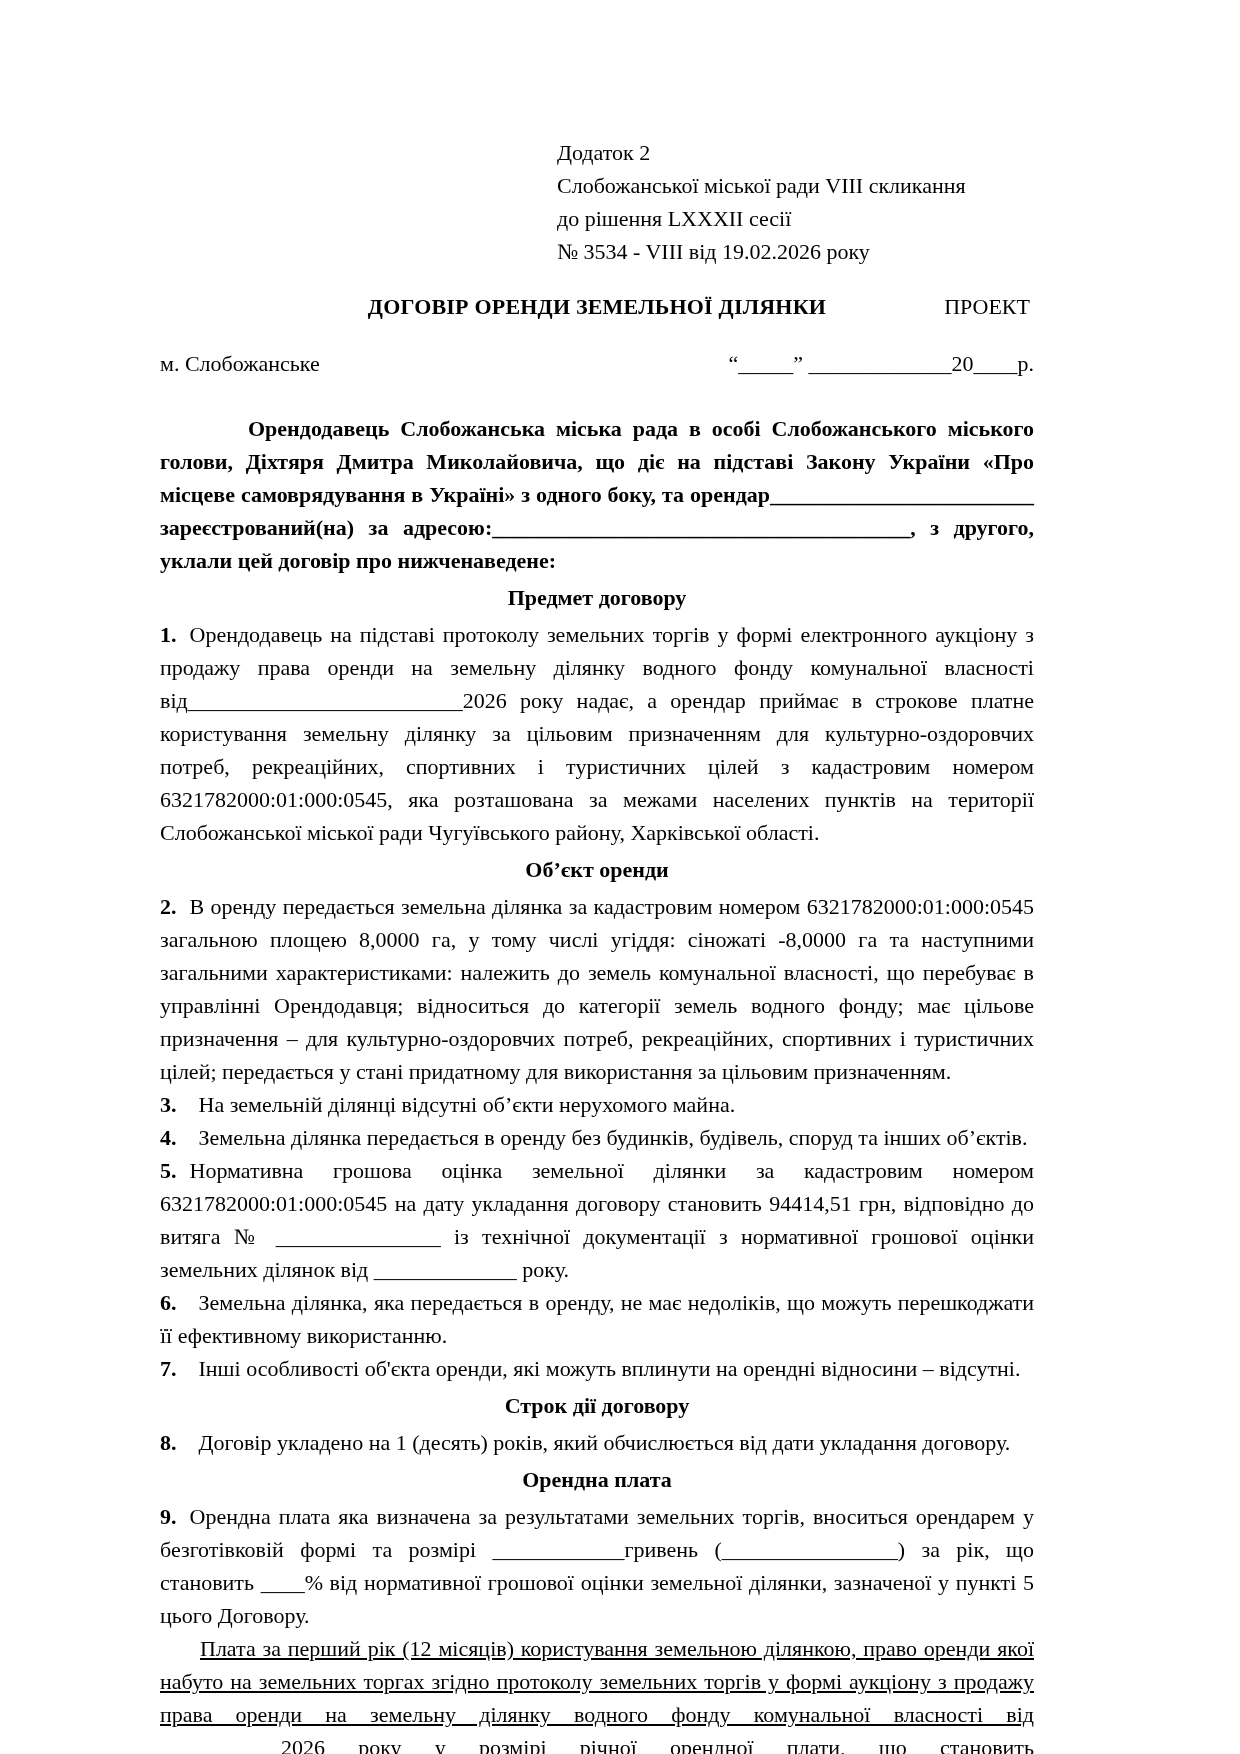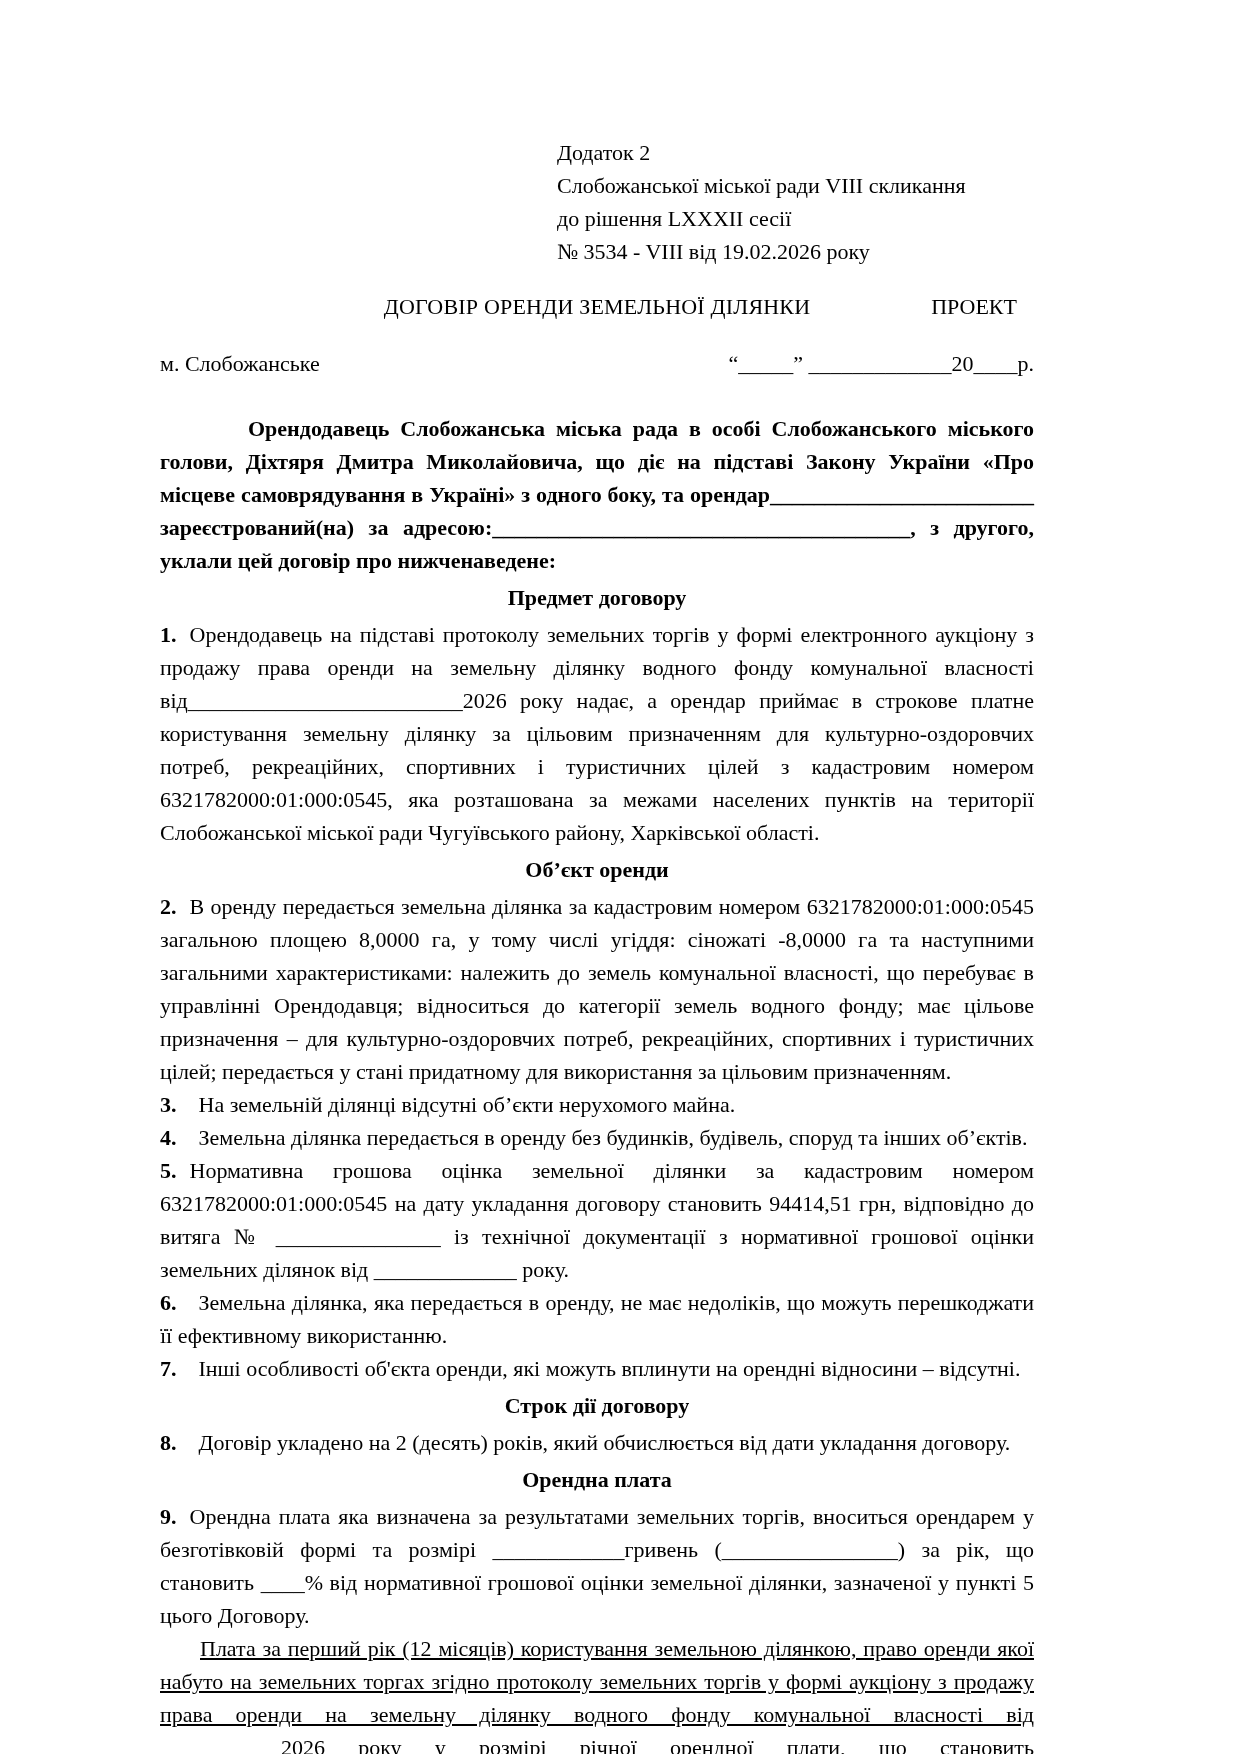--- a/index.html
+++ b/index.html
@@ -21,24 +21,24 @@
   }
   .hdr {
     margin-left: 397px;
   }
   .hdr div { white-space: nowrap; }
   .title-row {
     position: relative;
     margin-top: 22px;
     text-align: center;
   }
-  .doc-title { font-weight: normal; letter-spacing: 0.2px; margin-top: 12px; }
+  .doc-title { font-weight: bold; letter-spacing: 0.2px; margin-top: 12px; }
   .proekt {
     position: absolute;
-    right: 17px;
+    right: 4px;
     top: 0;
   }
   .place-row {
     margin-top: 24px;
     display: flex;
     justify-content: space-between;
     align-items: baseline;
   }
   p.para {
     margin: 0;
@@ -104,21 +104,21 @@
   <p class="para"><span class="num num-tab">4.</span><span>Земельна ділянка передається в оренду без будинків, будівель, споруд та інших об’єктів.</span></p>
 
   <p class="para"><span class="num">5.</span><span>Нормативна грошова оцінка земельної ділянки за кадастровим номером 6321782000:01:000:0545  на дату укладання договору становить 94414,51 грн, відповідно до витяга № _______________ із технічної документації з нормативної грошової оцінки земельних ділянок  від _____________ року.</span></p>
 
   <p class="para"><span class="num num-tab">6.</span><span>Земельна ділянка, яка передається в оренду, не має недоліків, що можуть перешкоджати її ефективному використанню.</span></p>
 
   <p class="para"><span class="num num-tab">7.</span><span>Інші особливості об'єкта оренди, які можуть вплинути на орендні відносини – відсутні.</span></p>
 
   <h3 class="sec">Строк дії договору</h3>
 
-  <p class="para"><span class="num num-tab">8.</span><span>Договір укладено на 2 (десять) років, який обчислюється від дати укладання договору.</span></p>
+  <p class="para"><span class="num num-tab">8.</span><span>Договір укладено на 1 (десять) років, який обчислюється від дати укладання договору.</span></p>
 
   <h3 class="sec">Орендна плата</h3>
 
   <p class="para"><span class="num">9.</span><span>Орендна плата яка визначена за результатами земельних торгів, вноситься орендарем у безготівковій формі та розмірі ____________гривень (________________) за рік, що становить ____% від нормативної грошової оцінки земельної ділянки, зазначеної у пункті 5 цього Договору.</span></p>
 
   <p class="para closing j-last"><span>Плата за перший рік (12 місяців) користування земельною ділянкою, право оренди якої набуто на земельних торгах згідно протоколу земельних торгів у формі аукціону з продажу права оренди на земельну ділянку водного фонду комунальної власності від ___________2026 року у розмірі річної орендної плати, що становить</span></p>
 
 </div>
 
 </body></html>

